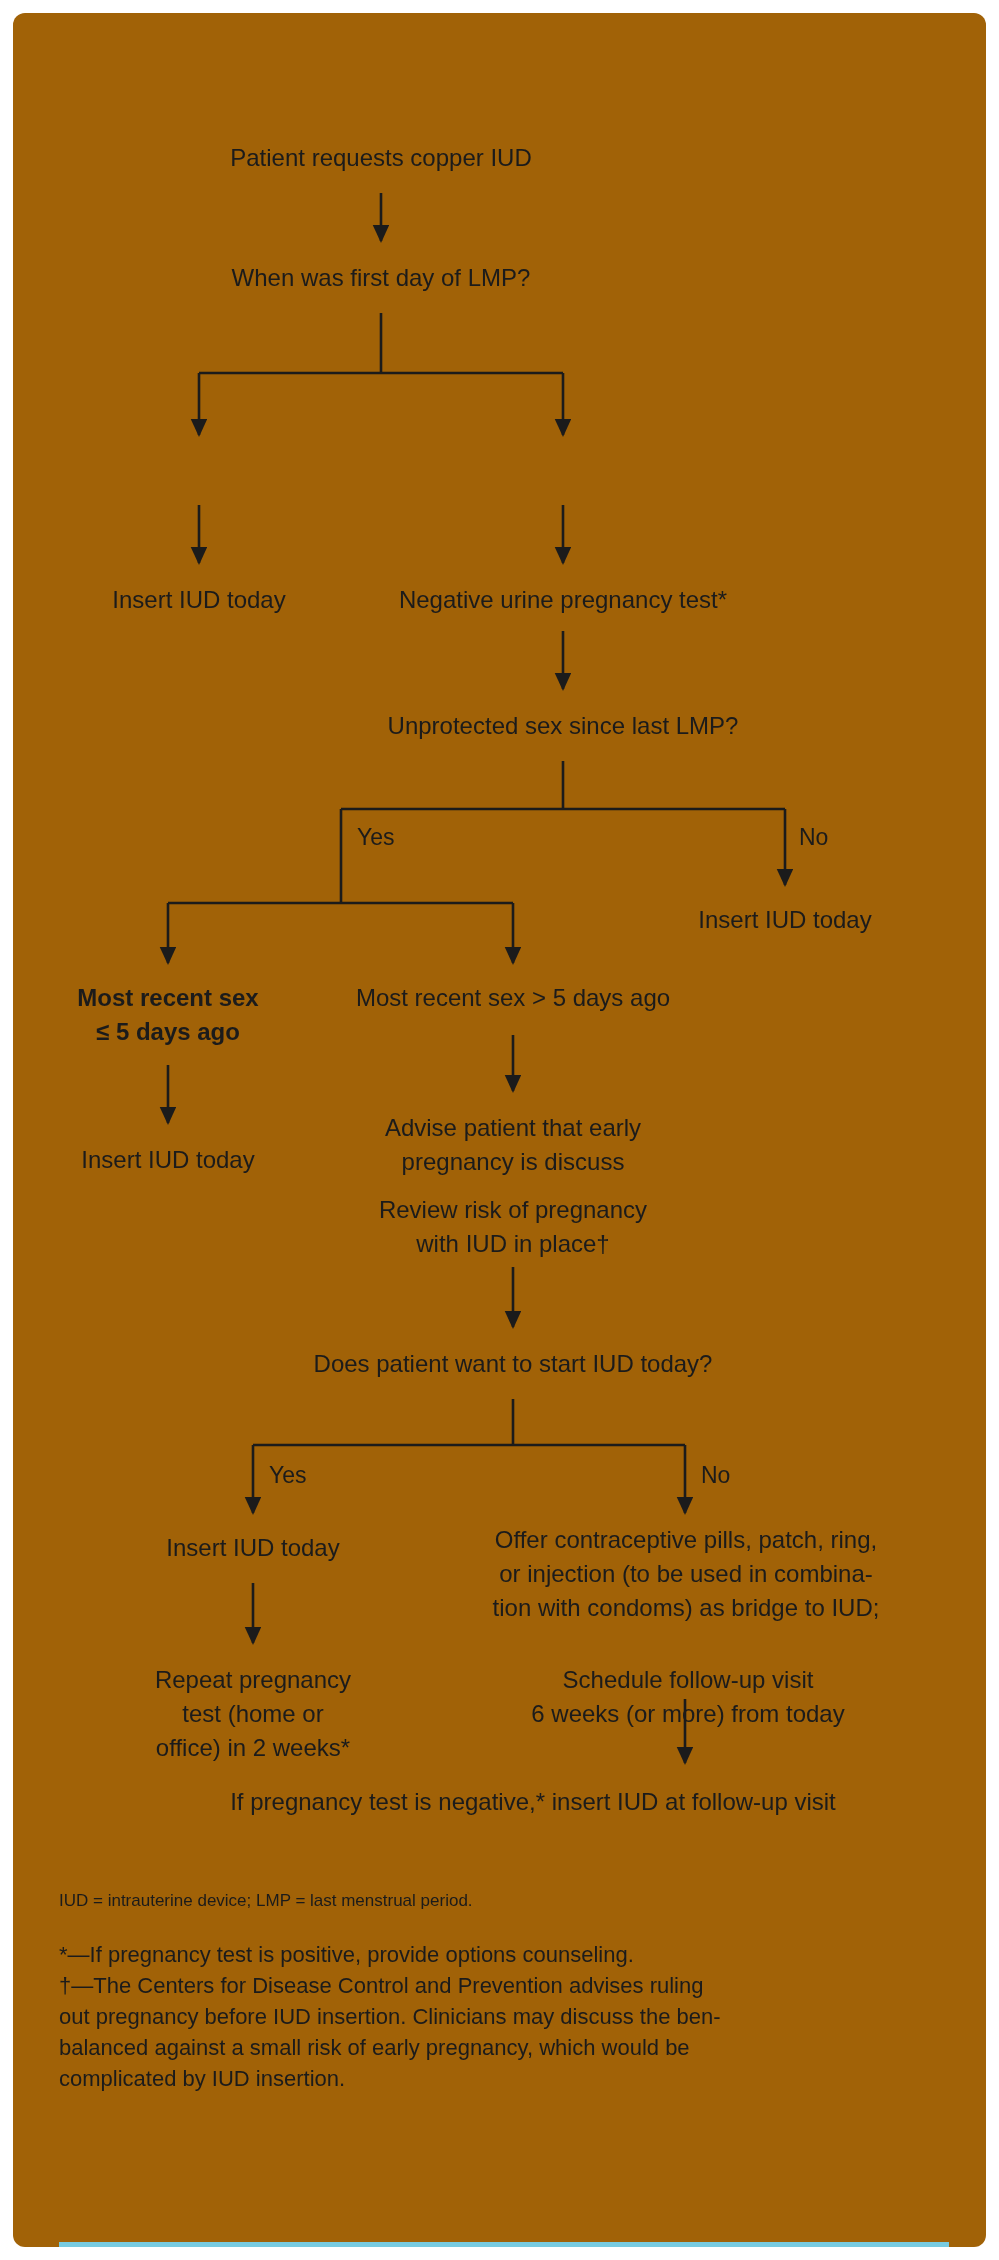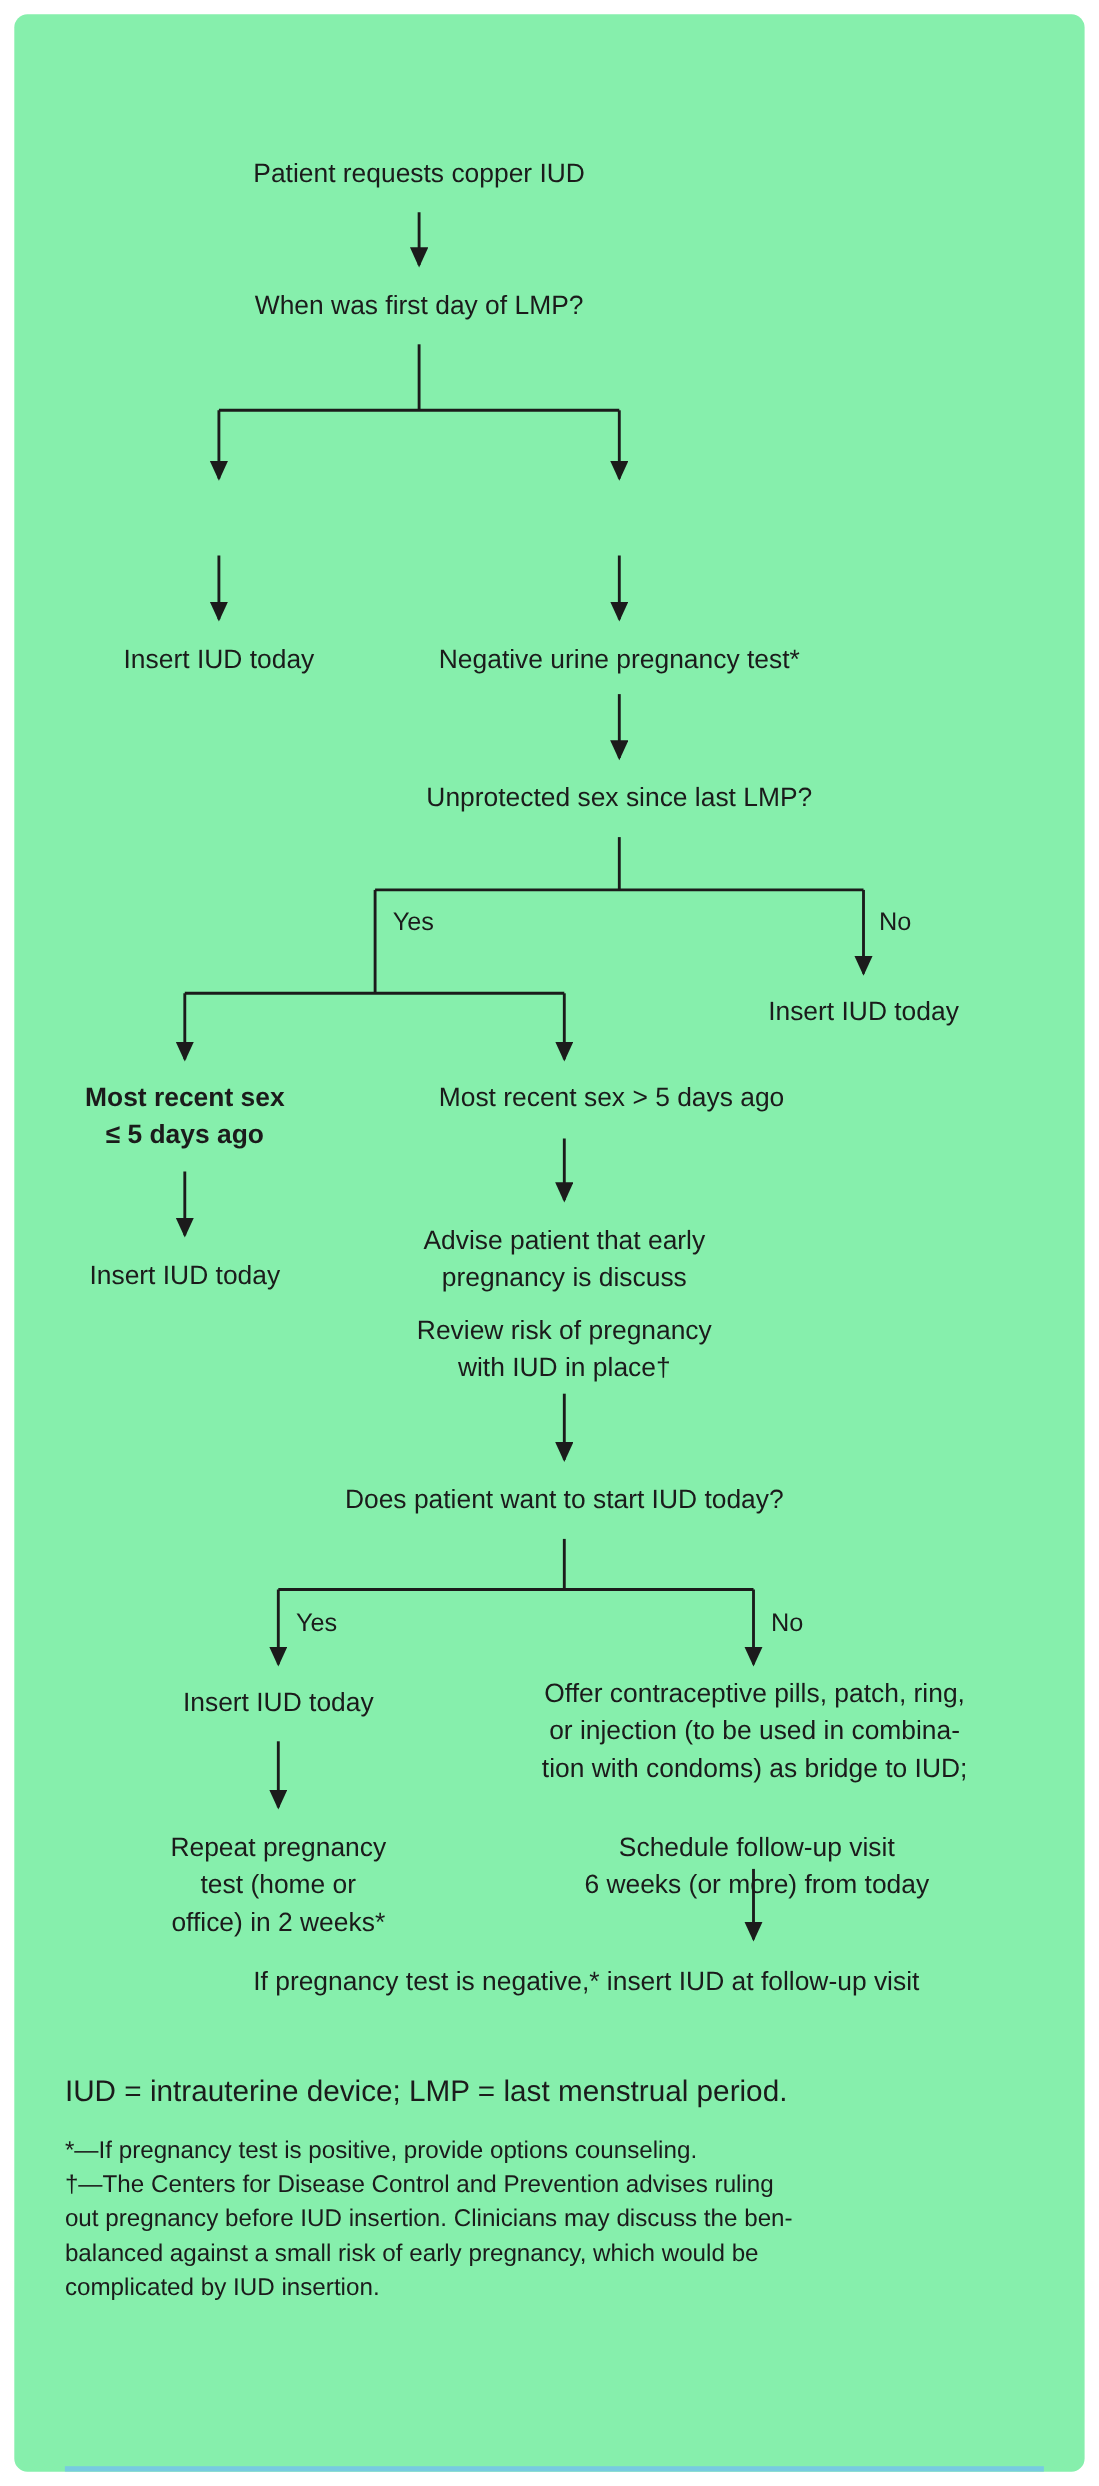--- a/index.html
+++ b/index.html
@@ -18,21 +18,21 @@
     width: 999px;
     height: 2260px;
     background: #ffffff;
   }
   .card {
     position: absolute;
     left: 13px;
     top: 13px;
     width: 973px;
     height: 2234px;
-    background: #86efac;
+    background: #a16207;
     border-radius: 12px;
     overflow: hidden;
   }
   .diagram {
     position: absolute;
     left: 0;
     top: 0;
     width: 973px;
     height: 1880px;
   }
@@ -58,21 +58,21 @@
     height: 1880px;
     overflow: visible;
   }
   .footnotes {
     position: absolute;
     left: 46px;
     top: 1872px;
     width: 890px;
   }
   .fn-abbr {
-    font-size: 27px;
+    font-size: 17px;
     line-height: 32px;
     color: #1b1b1b;
     margin-bottom: 22px;
   }
   .fn-block {
     font-size: 22px;
     line-height: 31px;
     color: #1b1b1b;
     text-align: justify;
   }
@@ -155,21 +155,21 @@
 
       <div class="edge-label" style="left:344px; top:810px;">Yes</div>
 
       <div class="edge-label" style="left:786px; top:810px;">No</div>
 
       <div class="node" style="left:632px; top:890px; width:280px;">Insert IUD today</div>
 
       <div class="node" style="left:20px; top:968px; width:270px;font-weight:bold;">Most recent sex
 ≤ 5 days ago</div>
 
-      <div class="node" style="left:300px; top:968px; width:400px;text-align:right;">Most recent sex &gt; 5 days ago</div>
+      <div class="node" style="left:300px; top:968px; width:400px;">Most recent sex &gt; 5 days ago</div>
 
       <div class="node" style="left:20px; top:1130px; width:270px;">Insert IUD today</div>
 
       <div class="node" style="left:300px; top:1098px; width:400px;">Advise patient that early
 pregnancy is discuss</div>
 
       <div class="node" style="left:300px; top:1180px; width:400px;">Review risk of pregnancy
 with IUD in place†</div>
 
       <div class="node" style="left:240px; top:1334px; width:520px;">Does patient want to start IUD today?</div>

